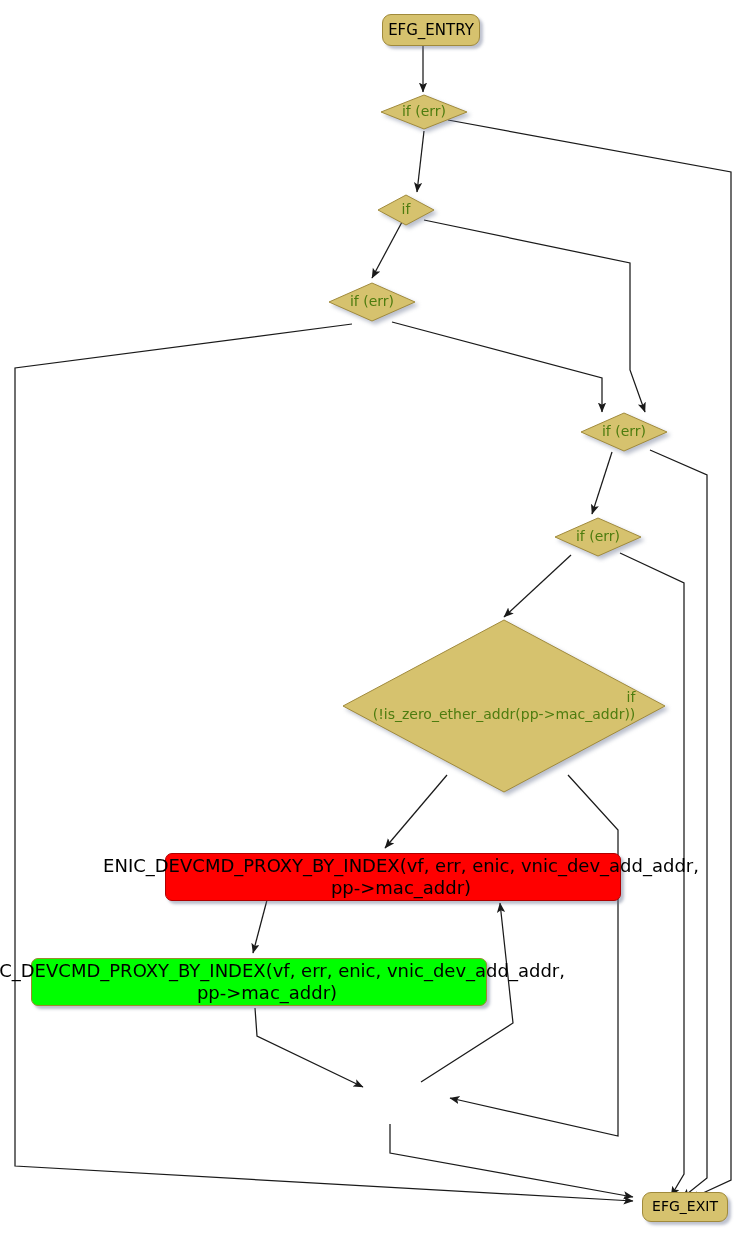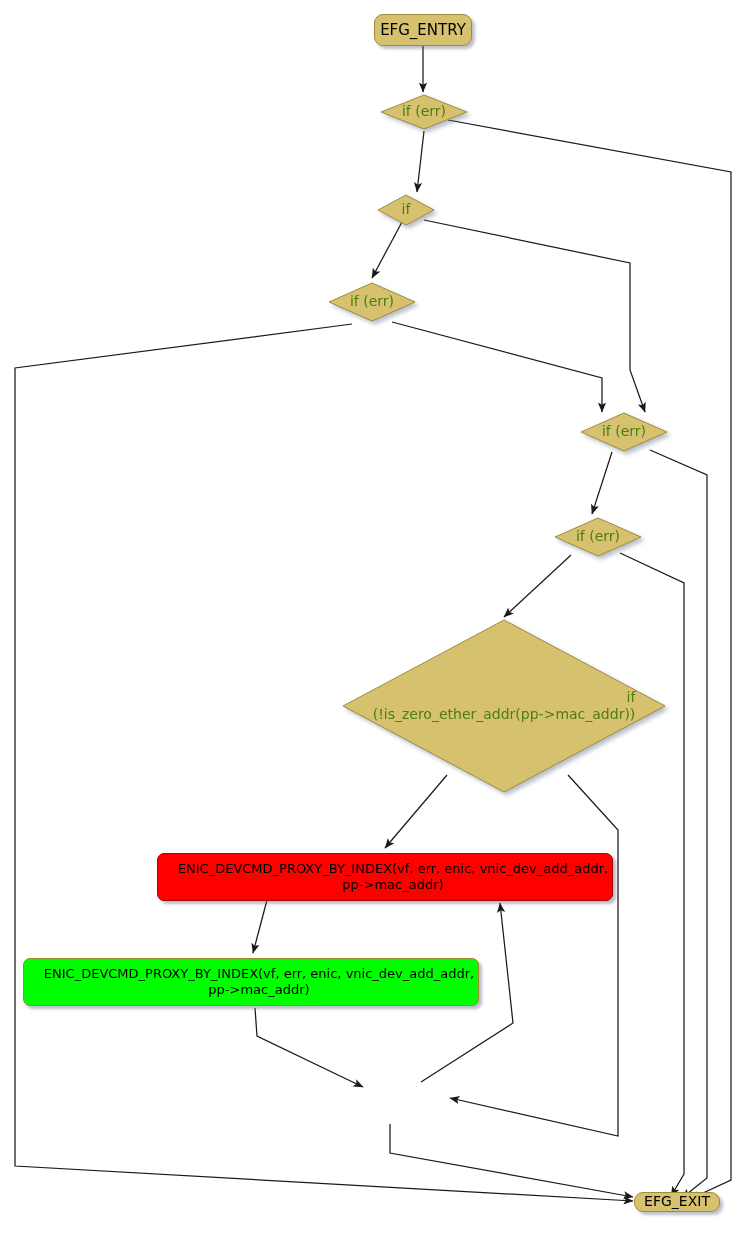--- a/index.html
+++ b/index.html
@@ -26,34 +26,35 @@
   .node {
     position: absolute;
     box-sizing: border-box;
     display: flex;
     align-items: center;
     justify-content: center;
     text-align: center;
     line-height: 1.22;
     color: #000000;
     white-space: pre;
+    margin-left: 8px;
   }
   
   .terminal {
     background: #D6C26E;
     border: 1px solid #A08A3C;
     border-radius: 9px;
     font-size: 15px;
     box-shadow: 3px 3px 3px rgba(100,110,140,0.42);
   }
   
   .process {
     border-radius: 7px;
     border: 1px solid #9B8A2E;
-    font-size: 13px;
+    font-size: 18px;
     box-shadow: 3px 3px 3px rgba(100,110,140,0.45);
     padding-left: 16px;
   }
   .process.red   { background: #FF0000; border-color: #B00000; }
   .process.green { background: #00FF00; border-color: #9B8A2E; }
   
   .diamond-wrap {
     position: absolute;
   }
   .diamond-wrap svg {
@@ -177,17 +178,17 @@
     <span>ENIC_DEVCMD_PROXY_BY_INDEX(vf, err, enic, vnic_dev_add_addr,
 pp-&gt;mac_addr)</span>
   </div>
 
   <div class="node process green" style="left:23px; top:958px; width:456px; height:48px;">
     <span>ENIC_DEVCMD_PROXY_BY_INDEX(vf, err, enic, vnic_dev_add_addr,
 pp-&gt;mac_addr)</span>
   </div>
 
 
-  <div class="node terminal" style="left:634px; top:1192px; width:86px; height:20px; font-size:14px;">
+  <div class="node terminal" style="left:634px; top:1192px; width:86px; height:30px; font-size:14px;">
     <span>EFG_EXIT</span>
   </div>
 
 </div>
 
 </body></html>

